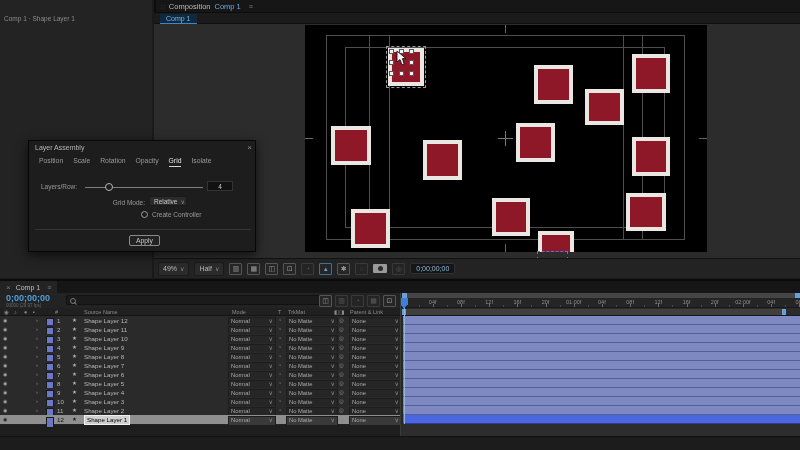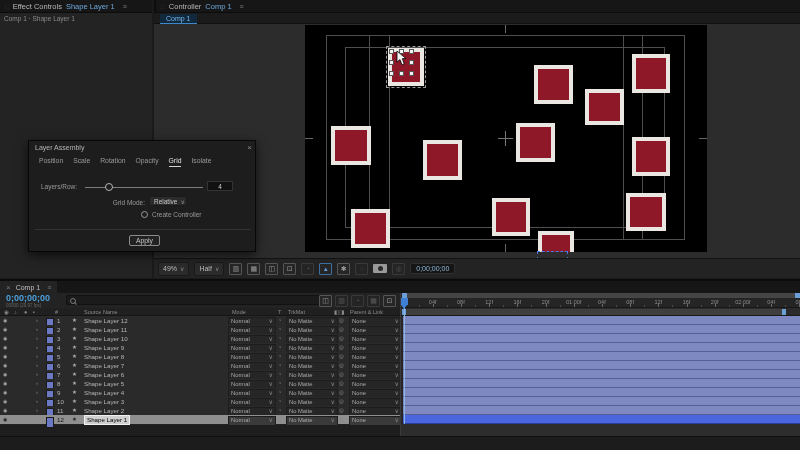--- a/index.html
+++ b/index.html
@@ -110,36 +110,28 @@
   #playhead-cap{left:0px;top:5px;width:7px;height:7px;background:#3f7fd6;z-index:6;}
   #playhead-cap:after{content:"";position:absolute;left:0;top:7px;border-left:3.5px solid transparent;border-right:3.5px solid transparent;border-top:4px solid #3f7fd6;}
   #tl-bottom{left:0;top:155px;width:800px;height:16px;background:#1c1c1c;border-top:1px solid #101010;}
 </style>
 </head>
 <body>
 
 <div id="root">
 
   <div id="fxpanel" class="ab">
-    <div class="tabbar ab" style="left:0;top:0;width:152px;height:13px;">
-      <div class="tab">
-        <span class="grip">∷</span>
-        <span>Effect Controls</span>
-        <span class="blue">Shape Layer 1</span>
-        <span class="menu-ic">≡</span>
-      </div>
-    </div>
     <div id="fx-crumb" class="ab">Comp 1 · Shape Layer 1</div>
   </div>
 
   <div id="comppanel" class="ab">
     <div class="tabbar ab" style="left:0;top:0;width:644px;height:13px;">
       <div class="tab">
         <span class="grip">∷</span>
-        <span>Controller</span>
+        <span>Composition</span>
         <span class="blue">Comp 1</span>
         <span class="menu-ic">≡</span>
       </div>
     </div>
   </div>
   <div id="comp-subtabs" class="ab"></div>
   <div id="comp-chip" class="ab">Comp 1</div>
 
   <div id="viewer" class="ab">
     <div id="comp-frame" class="ab">

